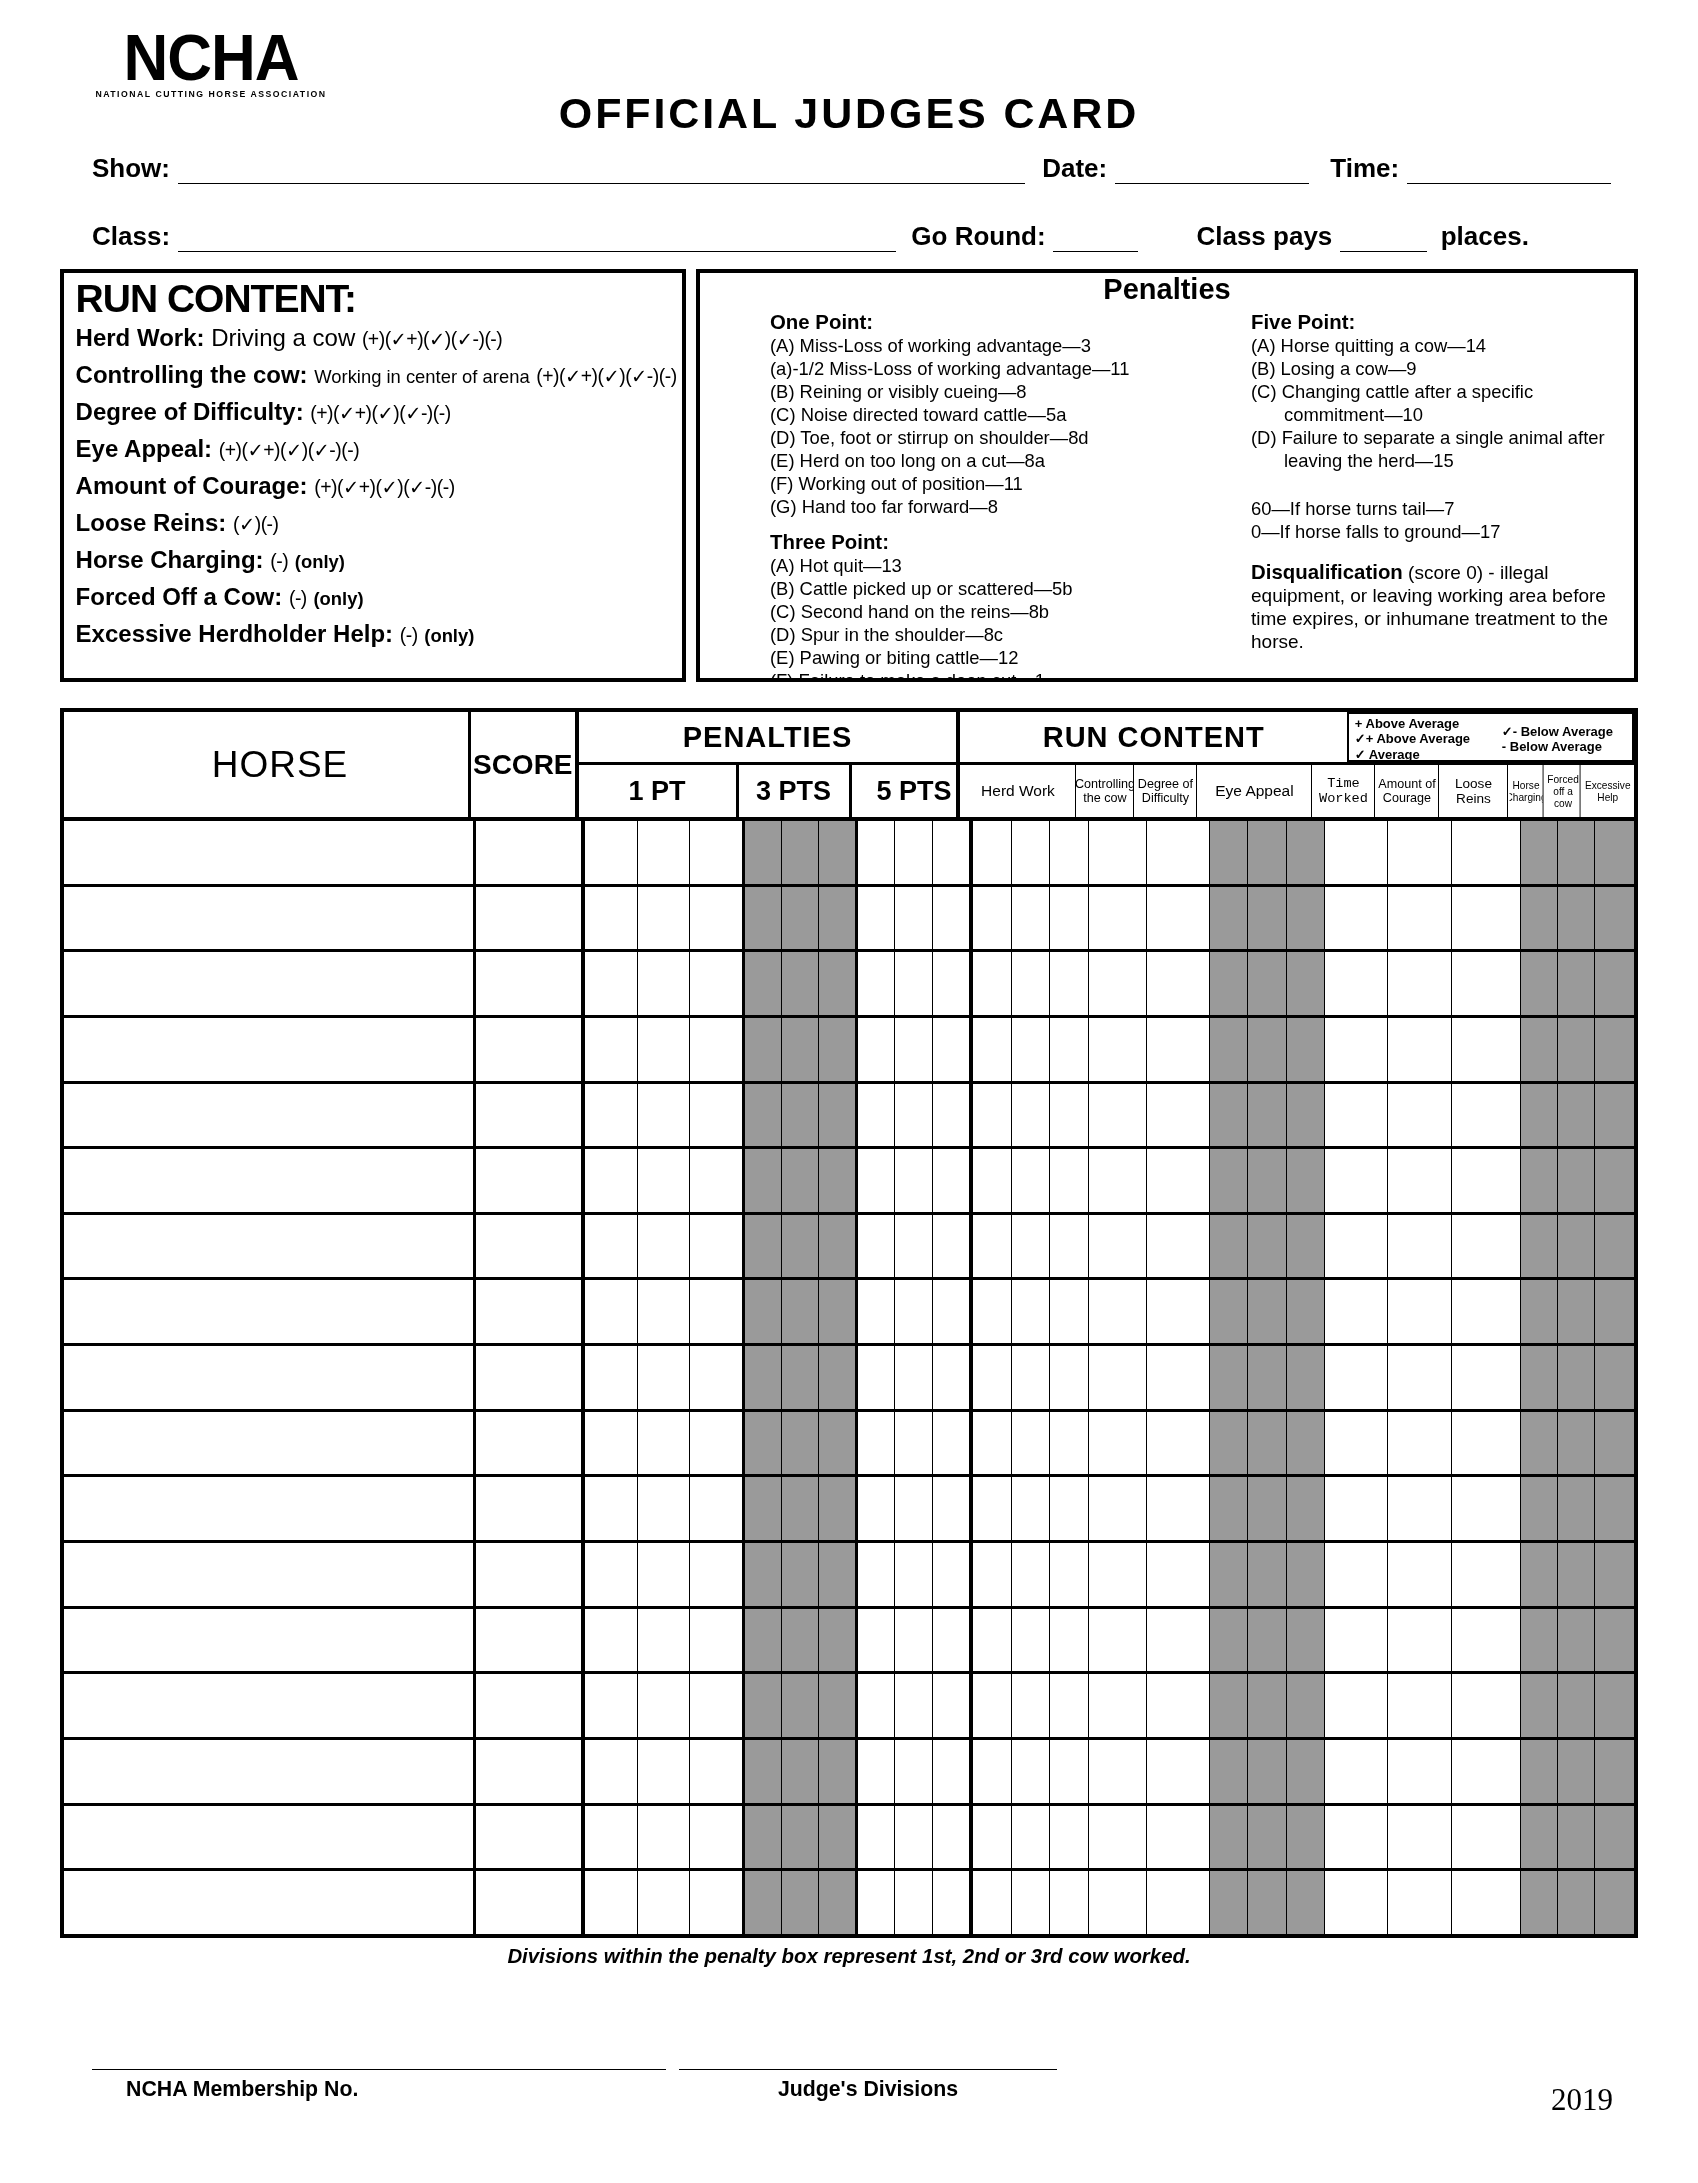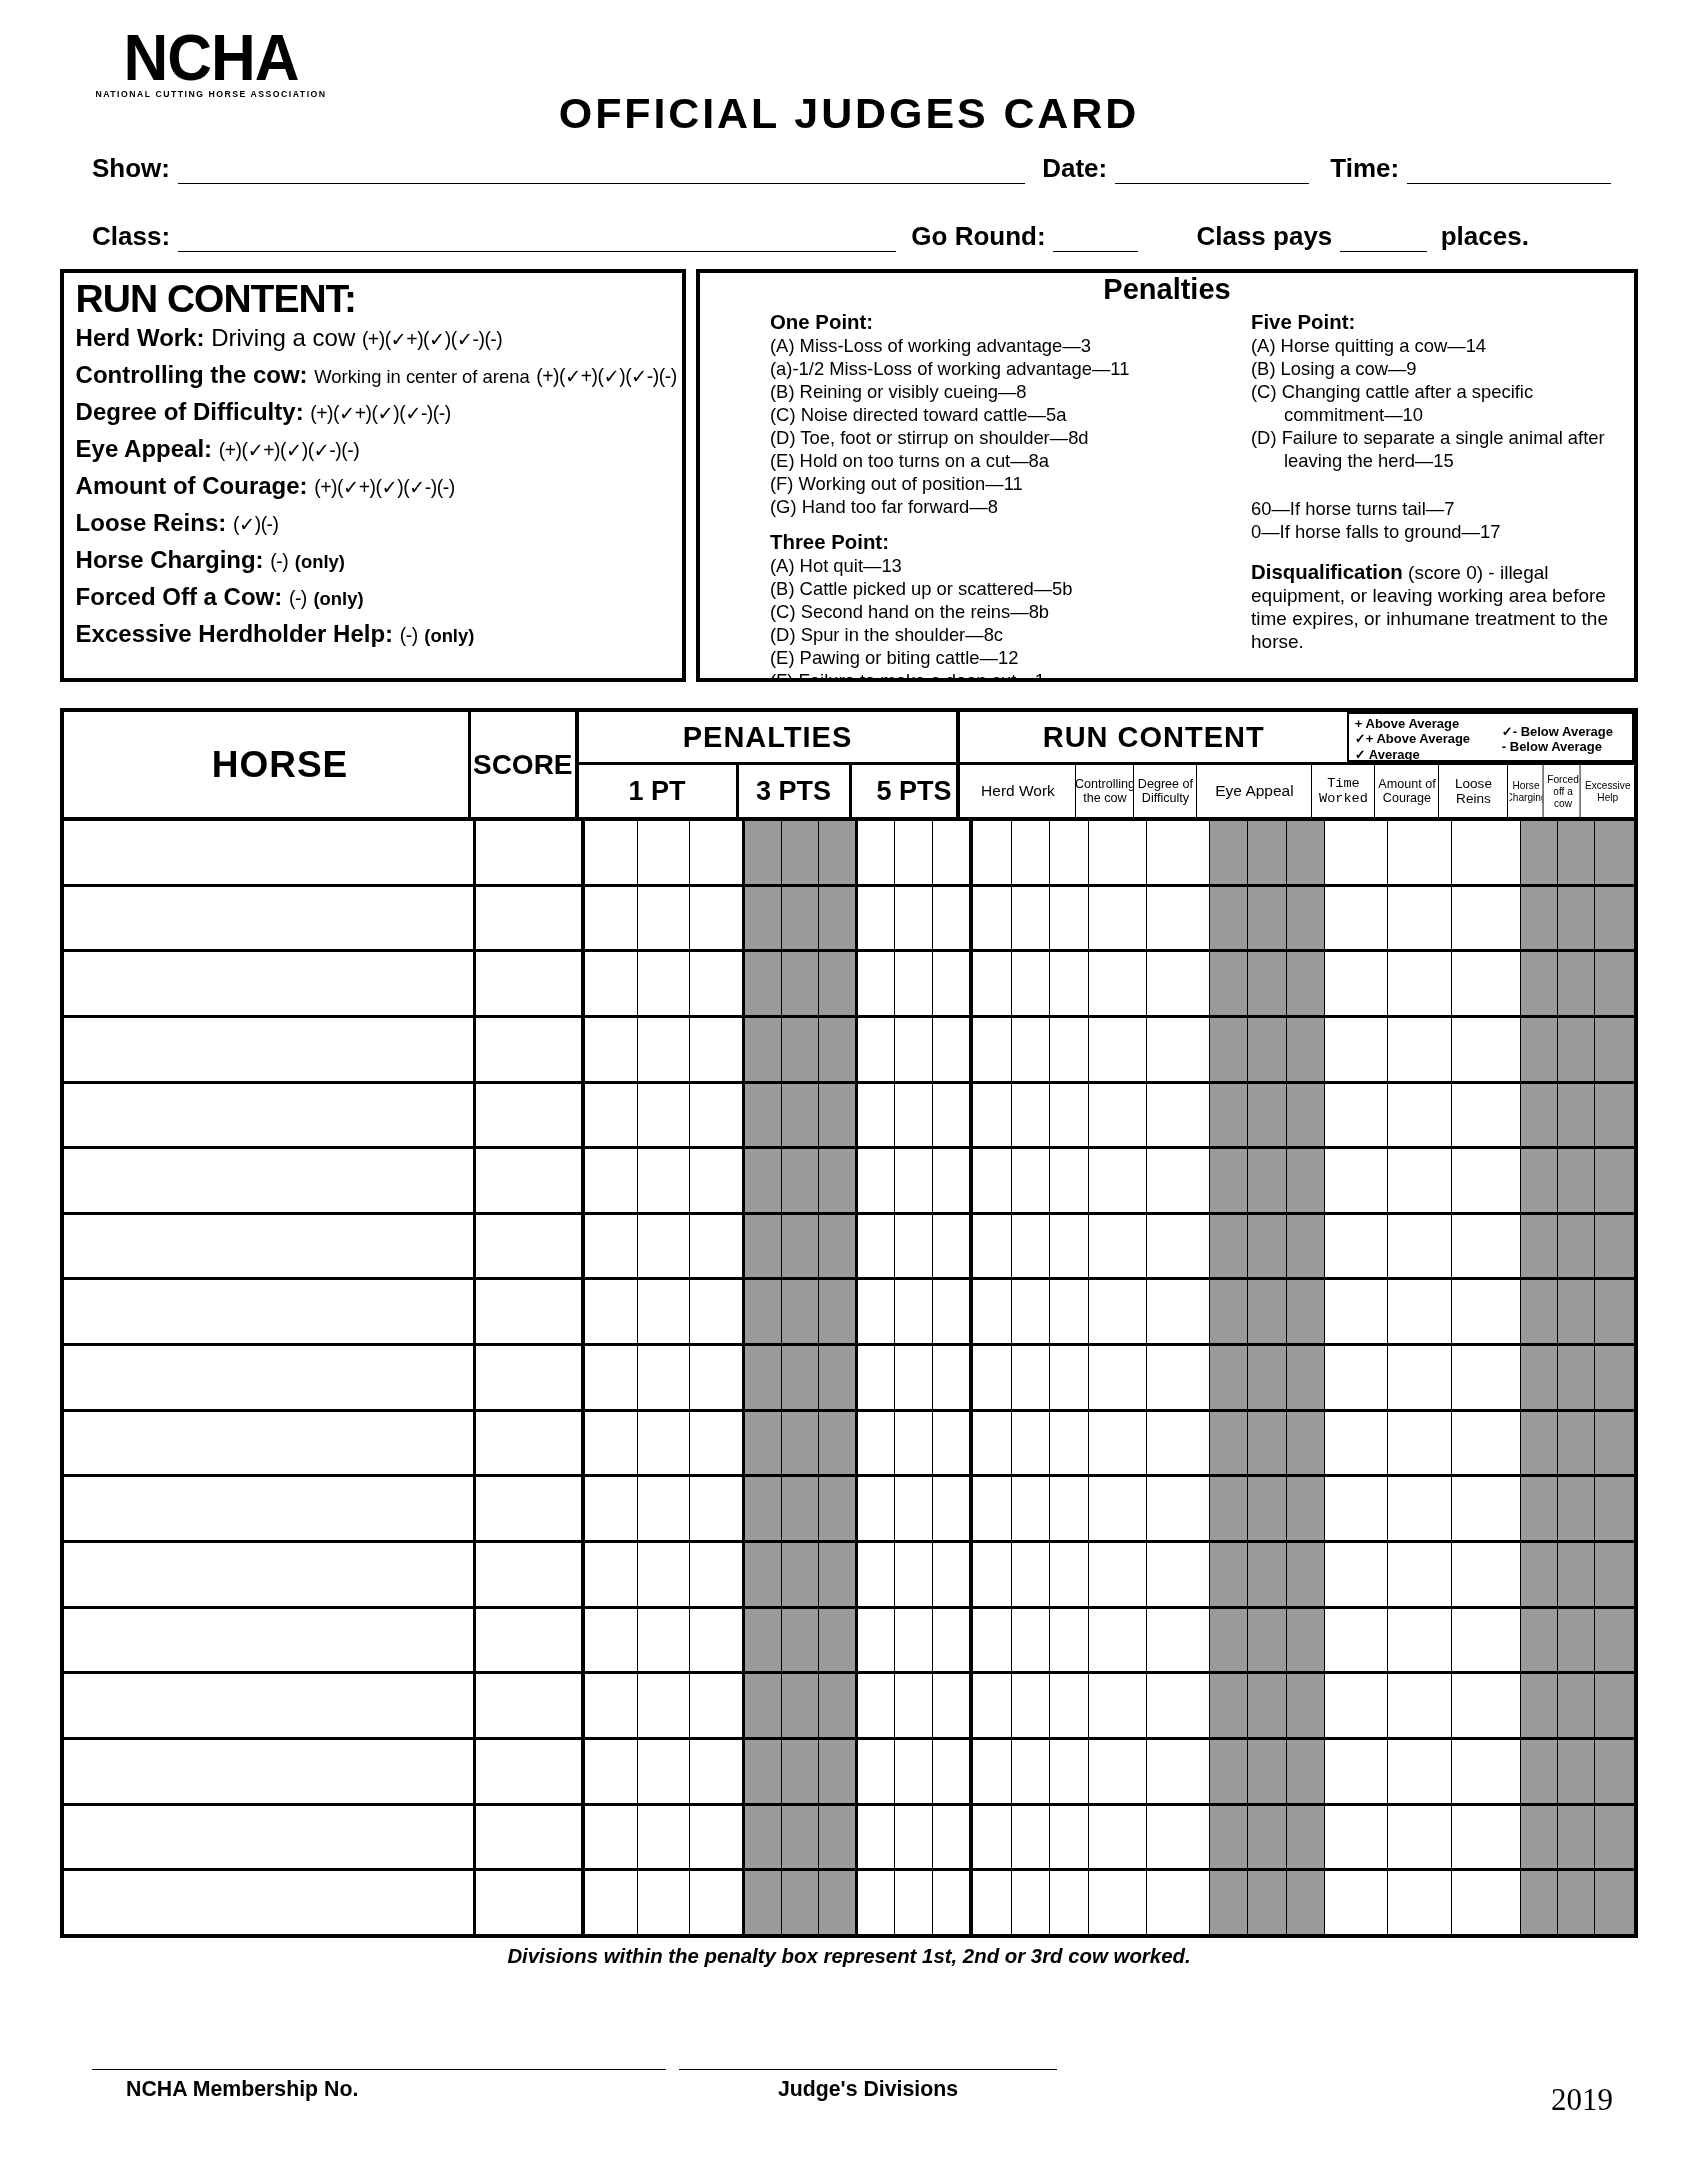--- a/index.html
+++ b/index.html
@@ -65,21 +65,21 @@
 
   
   .judge-table {
     left:60px; top:708px; width:1578px; height:1230px;
     border:4.9px solid #000; display:flex; flex-direction:column;
   }
   .thead { display:flex; height:109px; border-bottom:4.9px solid #000; flex:none; }
   .col-horse {
     width:412px; border-right:3.9px solid #000;
     display:flex; align-items:center; justify-content:center;
-    font-size:37px; font-weight:700; letter-spacing:1px;padding-left:28px;
+    font-size:37px; font-weight:400; letter-spacing:1px;padding-left:28px;
   }
   .col-score {
     width:109px; border-right:4.9px solid #000;
     display:flex; align-items:center; justify-content:center;
     font-size:28px; font-weight:800; transform-origin:center;
   }
   .pen-group { width:387px; border-right:4.9px solid #000; display:flex; flex-direction:column; }
   .group-title {
     height:53px; border-bottom:3.9px solid #000;
     display:flex; align-items:center; justify-content:center;
@@ -182,21 +182,21 @@
   <div class="pen-title">Penalties</div>
 
   <div class="pen-col-left">
     <div class="pen-h">One Point:</div>
     <div>
         <div class="pen-item">(A) Miss-Loss of working advantage—3</div>
         <div class="pen-item">(a)-1/2 Miss-Loss of working advantage—11</div>
         <div class="pen-item">(B) Reining or visibly cueing—8</div>
         <div class="pen-item">(C) Noise directed toward cattle—5a</div>
         <div class="pen-item">(D) Toe, foot or stirrup on shoulder—8d</div>
-        <div class="pen-item">(E) Hold on too turns on a cut—8a</div>
+        <div class="pen-item">(E) Herd on too long on a cut—8a</div>
         <div class="pen-item">(F) Working out of position—11</div>
         <div class="pen-item">(G) Hand too far forward—8</div>
       </div>
     <div class="pen-gap"></div>
     <div class="pen-h">Three Point:</div>
     <div>
         <div class="pen-item">(A) Hot quit—13</div>
         <div class="pen-item">(B) Cattle picked up or scattered—5b</div>
         <div class="pen-item">(C) Second hand on the reins—8b</div>
         <div class="pen-item">(D) Spur in the shoulder—8c</div>

